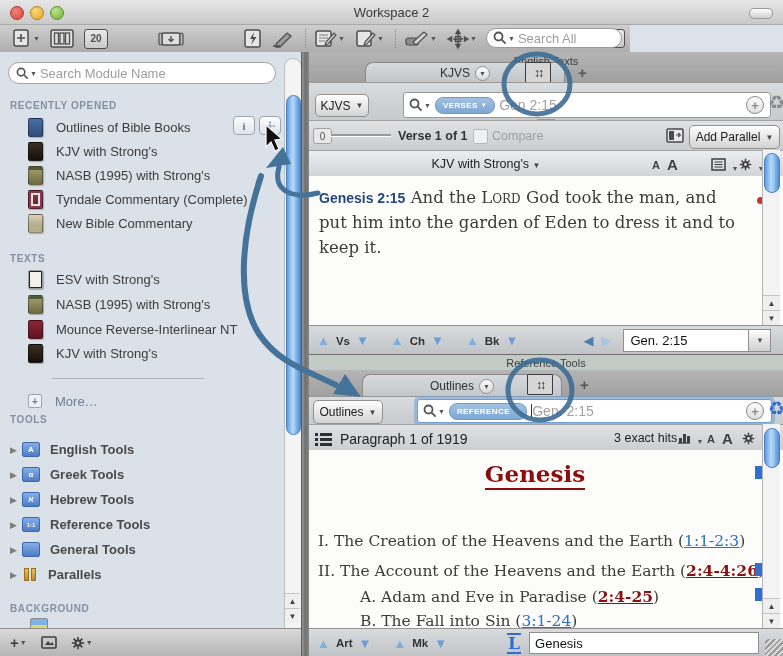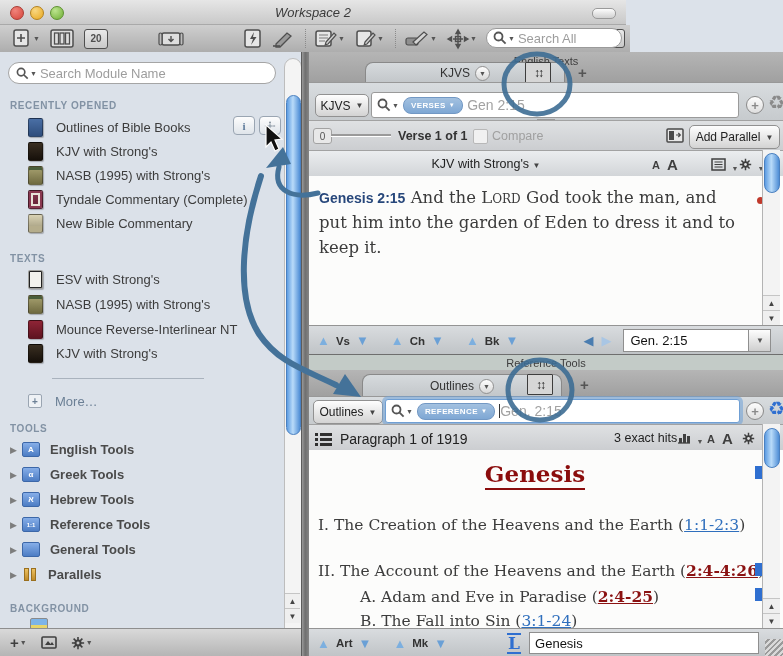--- a/index.html
+++ b/index.html
@@ -1,22 +1,22 @@
 <!DOCTYPE html>
 <html><head>
 <meta charset="utf-8">
 <style>
   html,body{margin:0;padding:0;background:#444;}
   #app{position:relative;width:783px;height:656px;overflow:hidden;
        font-family:"Liberation Sans",sans-serif;background:#dce2ea;
        -webkit-font-smoothing:antialiased;}
   .abs{position:absolute;}
   
-  .titlebar{left:0;top:0;width:626px;height:24px;
-    background:linear-gradient(#e6e6e6,#c9c9c9);border-bottom:1px solid #a9a9a9;font-style:italic;}
+  .titlebar{left:0;top:0;width:783px;height:24px;
+    background:linear-gradient(#e6e6e6,#c9c9c9);border-bottom:1px solid #a9a9a9;}
   .tl{width:12px;height:12px;border-radius:50%;top:6px;}
   .tl.red{left:10px;background:radial-gradient(circle at 35% 30%,#f0837b,#d6463c);border:1px solid #a93b33;}
   .tl.yellow{left:30px;background:radial-gradient(circle at 35% 30%,#f8d781,#e8a820);border:1px solid #b4821e;}
   .tl.green{left:50px;background:radial-gradient(circle at 35% 30%,#bce48e,#6fae35);border:1px solid #5d9130;}
   .wintitle{left:0;right:0;top:5px;text-align:center;font-size:13px;color:#3a3a3a;}
   .pill-btn{right:10px;top:8px;width:22px;height:9px;border-radius:5px;border:1px solid #9a9a9a;
     background:linear-gradient(#fdfdfd,#d0d0d0);}
   .toolbar{left:0;top:25px;width:630px;height:27px;
     background:linear-gradient(#cfcfcf,#adadad);border-bottom:1px solid #7e7e7e;}
   .tbi{top:3px;height:21px;display:flex;align-items:center;color:#4a4a4a;}
@@ -64,21 +64,21 @@
     font-size:7px;color:#555;}
   .splitbox{width:24px;height:19px;border:1.5px solid #3d3d3d;background:#d6d6d6;border-radius:1px;
     display:flex;align-items:center;justify-content:center;font-size:12px;font-weight:bold;color:#222;
     letter-spacing:-2px;}
   .plustab{font-size:15px;font-weight:bold;color:#555;}
   .srow{left:309px;width:474px;background:linear-gradient(#d8dcdf,#c6cacd);border-top:1px solid #989898;}
   .modbtn{border:1px solid #919191;border-radius:5px;background:linear-gradient(#fefefe,#d3d3d3);
     display:flex;align-items:center;justify-content:center;font-size:12px;color:#222;gap:5px;}
   .modbtn .dd{font-size:8px;color:#444;}
   .sfield{background:#fff;border:1px solid #9a9a9a;border-radius:3px;display:flex;align-items:center;
-    padding:0 5px;box-sizing:border-box;}
+    padding:0 5px;box-sizing:border-box;margin-left:32px;}
   .scopepill{height:15px;border-radius:8px;padding:0 7px;margin:0 4px;
     background:linear-gradient(#a3c1e0,#7ea7d4);border:1px solid #7298c4;
     color:#fff;font-size:8px;font-weight:bold;letter-spacing:.4px;display:flex;align-items:center;gap:3px;}
   .scopepill .dd{font-size:6px;}
   .fieldtext{font-size:14px;color:#a2a2a2;white-space:nowrap;}
   .plusbtn{width:16px;height:16px;border-radius:50%;border:1.5px solid #8a8a8a;color:#8a8a8a;
     display:flex;align-items:center;justify-content:center;font-size:13px;font-weight:bold;
     background:linear-gradient(#fdfdfd,#dedede);}
   .recycle{font-size:19px;line-height:1;}
   .grip2{height:3px;width:18px;border-top:1px solid #9a9a9a;border-bottom:1px solid #9a9a9a;}
@@ -292,21 +292,21 @@
       <span class="sb-label">KJV with Strong's</span>
     </div>
 
     <div class="abs" style="left:52px;top:326px;width:152px;border-top:1px solid #a9b2bd"></div>
 
     <div class="abs sb-item" style="top:338px">
       <div style="width:12px;height:12px;border:1px solid #9aa5b2;border-radius:2px;background:#eef1f5;display:flex;align-items:center;justify-content:center;font-size:10px;color:#6b7f95;font-weight:bold">+</div>
       <span class="sb-label" style="color:#6b7f95">More…</span>
     </div>
 
-    <div class="abs sec-h" style="left:10px;top:371px">TOOLS</div>
+    <div class="abs sec-h" style="left:10px;top:362px">TOOLS</div>
 
     <div class="abs tool-item" style="top:386px">
       <span class="tri">▶</span>
       <div class="tbook">
           <span>A</span>
         </div>
       <span class="tool-label">English Tools</span>
     </div>
     <div class="abs tool-item" style="top:411px">
       <span class="tri">▶</span>
@@ -557,21 +557,21 @@
           <circle cx="8" cy="8" r="1.7" fill="#e2e2e2"></circle>
         </svg>
       <span class="dd7">▼</span>
     </div>
   </div>
 
   <div class="abs content serif" style="top:450px;height:178px">
     <div class="abs" style="left:0;width:452px;top:10px;text-align:center">
       <span style="display:inline-block;font-size:23px;font-weight:bold;color:#8b0d0d;border-bottom:2px solid #8b0d0d;padding-bottom:1px">Genesis</span>
     </div>
-    <div class="abs outline-line" style="left:9px;top:66px">
+    <div class="abs outline-line" style="left:9px;top:82px">
       <span>I. The Creation of the Heavens and the Earth (</span><span class="reflink">1:1-2:3</span><span>)</span>
     </div>
     <div class="abs outline-line" style="left:9px;top:111px">
       <span>II. The Account of the Heavens and the Earth (</span><span class="refred">2:4-4:26</span><span>)</span>
     </div>
     <div class="abs outline-line" style="left:51px;top:137px">
       <span>A. Adam and Eve in Paradise (</span><span class="refred">2:4-25</span><span>)</span>
     </div>
     <div class="abs outline-line" style="left:51px;top:162px">
       <span>B. The Fall into Sin (</span><span class="reflink">3:1-24</span><span>)</span>

